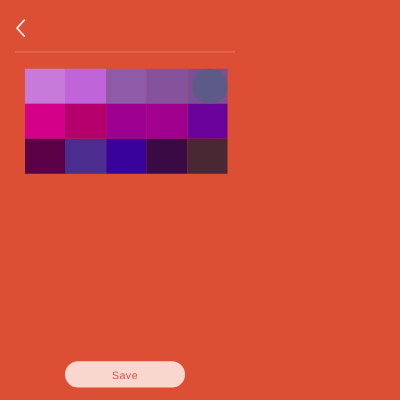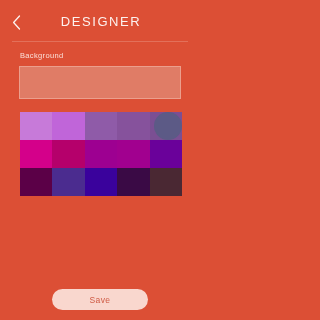--- a/index.html
+++ b/index.html
@@ -169,29 +169,24 @@
 <div class="screen">
 
   <div class="header">
     <div class="back-btn">
       <span>
         <svg width="9" height="15" viewBox="0 0 9 15" fill="none">
           <path d="M7.5 1 L1.6 7.5 L7.5 14" stroke="#fdf2ef" stroke-width="1.3" stroke-linecap="round" stroke-linejoin="round" fill="none"></path>
         </svg>
       </span>
     </div>
-    <div class="page-title">DESIGNER</div>
     <div class="header-divider"></div>
   </div>
 
 
-  <div class="section">
-    <div class="section-label">Background</div>
-    <div class="bg-swatch" style="background: rgb(224, 124, 102);"></div>
-  </div>
 
   <div class="palette-wrap">
     <div class="palette">
         <div class="swatch" style="background: rgb(199, 122, 217);"></div>
         <div class="swatch" style="background: rgb(192, 101, 217);"></div>
         <div class="swatch" style="background: rgb(143, 91, 168);"></div>
         <div class="swatch" style="background: rgb(134, 82, 156);"></div>
         <div class="swatch" style="background: rgb(123, 79, 147);"></div>
         <div class="swatch" style="background: rgb(212, 0, 138);"></div>
         <div class="swatch" style="background: rgb(181, 0, 107);"></div>

